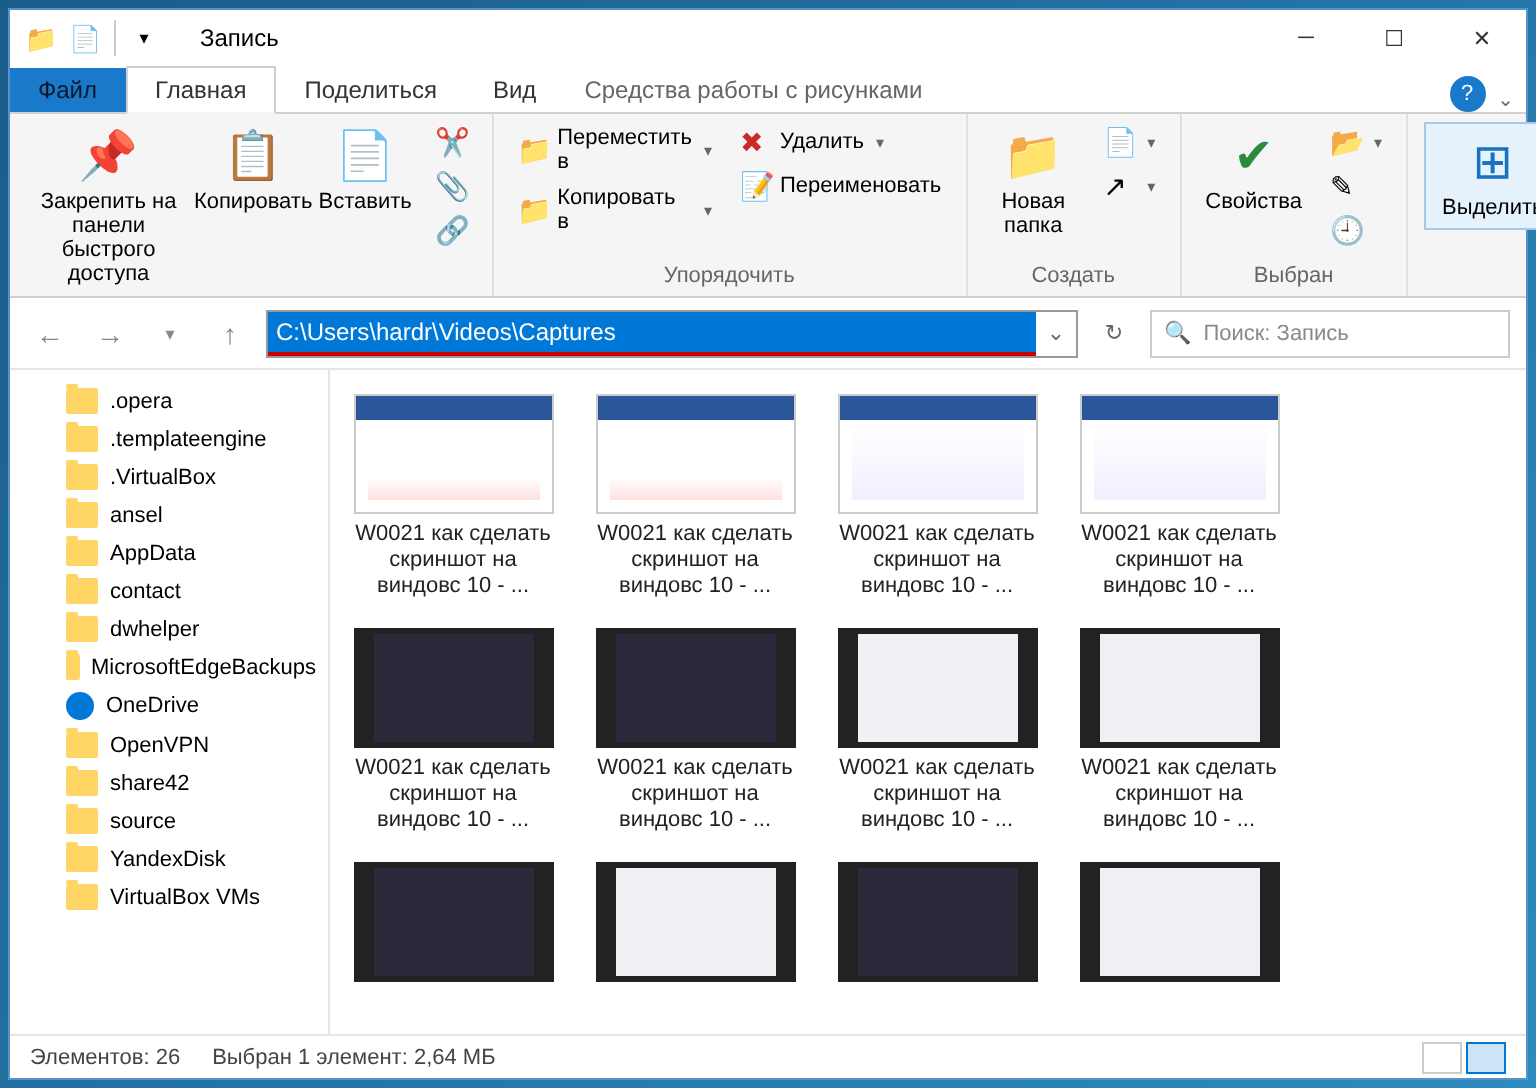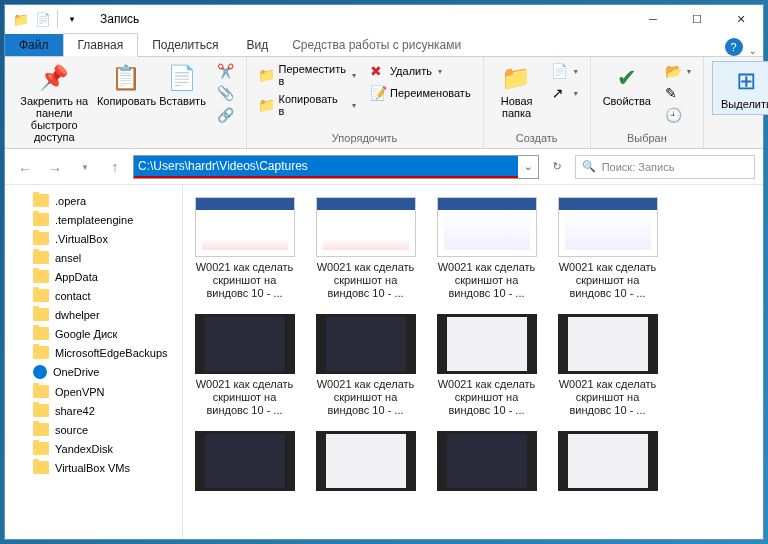--- a/index.html
+++ b/index.html
@@ -30,21 +30,21 @@
 .group-lbl{text-align:center;font-size:11px;color:#666;padding-top:2px}
 .help-icon{margin-left:auto;margin-right:6px;margin-top:4px;width:18px;height:18px;border-radius:50%;background:#1979ca;color:#fff;display:flex;align-items:center;justify-content:center;font-size:11px}
 .nav{height:36px;display:flex;align-items:center;padding:4px 8px;gap:6px;border-bottom:1px solid #e5e5e5}
 .nav-arrow{width:24px;height:24px;display:flex;align-items:center;justify-content:center;color:#888;font-size:14px}
 .addr{flex:1;border:1px solid #999;height:24px;display:flex;align-items:center;position:relative}
 .addr-txt{background:#0078d7;color:#fff;padding:3px 4px;font-size:12px;border-bottom:2px solid #c00;flex:1}
 .addr-dd{width:20px;text-align:center;color:#666}
 .reload{width:24px;height:24px;display:flex;align-items:center;justify-content:center;color:#666}
 .search{width:180px;border:1px solid #ccc;height:24px;display:flex;align-items:center;padding:0 6px;color:#888;gap:6px}
 .content{flex:1;display:flex;overflow:hidden}
-.tree{width:178px;border-right:1px solid #e5e5e5;overflow-y:auto;padding:6px 0}
+.tree{width:160px;border-right:1px solid #e5e5e5;overflow-y:auto;padding:6px 0}
 .tree-item{display:flex;align-items:center;gap:6px;padding:3px 6px 3px 28px}
 .tree-item .fold{width:16px;height:13px;background:#ffd666;border-radius:1px;position:relative}
 .tree-item .fold::before{content:"";position:absolute;top:-2px;left:0;width:6px;height:2px;background:#ffd666;border-radius:1px 1px 0 0}
 .tree-item.od .fold{background:#0078d7;border-radius:50%;width:14px;height:14px}
 .tree-item.od .fold::before{display:none}
 .main{flex:1;overflow-y:auto;padding:8px 4px}
 .grid{display:flex;flex-wrap:wrap;gap:6px}
 .item{width:115px;display:flex;flex-direction:column;align-items:center;padding:4px;text-align:center}
 .thumb{width:100px;height:60px;border:1px solid #ccc;background:#fff;position:relative;display:flex;align-items:center;justify-content:center;overflow:hidden}
 .thumb.doc::before{content:"";position:absolute;top:0;left:0;right:0;height:12px;background:#2b579a}
@@ -245,24 +245,20 @@
         <div class="tree-item">
           <span class="fold"></span>
           <span>contact</span>
         </div>
         <div class="tree-item">
           <span class="fold"></span>
           <span>dwhelper</span>
         </div>
         <div class="tree-item">
           <span class="fold"></span>
-          <span>Google Диск</span>
-        </div>
-        <div class="tree-item">
-          <span class="fold"></span>
           <span>MicrosoftEdgeBackups</span>
         </div>
         <div class="tree-item od">
           <span class="fold"></span>
           <span>OneDrive</span>
         </div>
         <div class="tree-item">
           <span class="fold"></span>
           <span>OpenVPN</span>
         </div>
@@ -334,13 +330,21 @@
           <div class="item">
             <div class="thumb vid" style="background: rgb(42, 42, 58);"></div>
           </div>
           <div class="item">
             <div class="thumb vid" style="background: rgb(240, 240, 245);"></div>
           </div>
         </div>
     </div>
   </div>
 
+  <div class="status">
+    <span>Элементов: 26</span>
+    <span>Выбран 1 элемент: 2,64 МБ</span>
+    <div class="status-right">
+      <div class="view-btn"></div>
+      <div class="view-btn active"></div>
+    </div>
+  </div>
 </div>
 
 </body></html>

